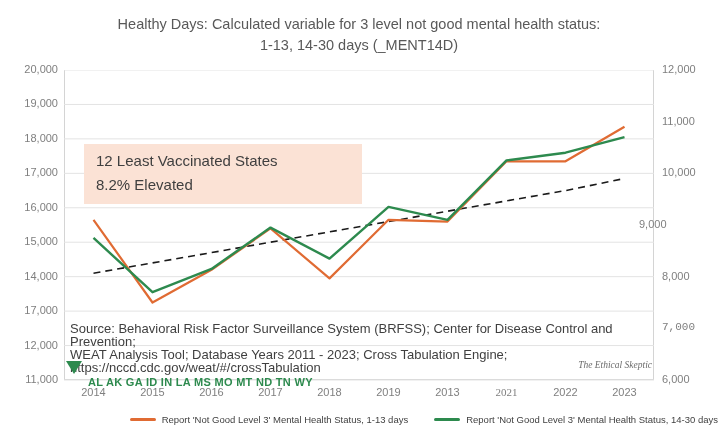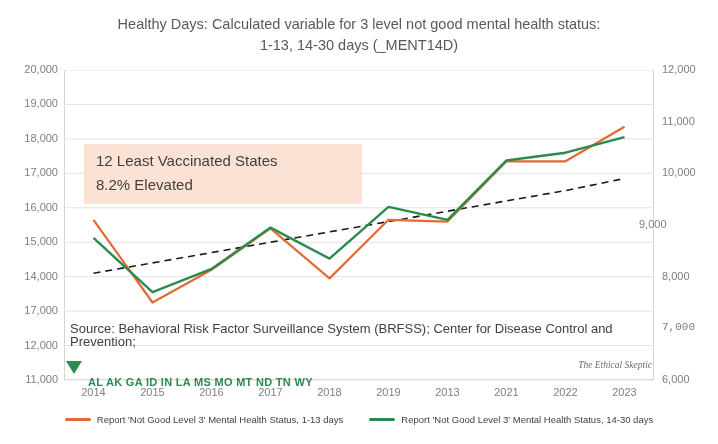--- a/index.html
+++ b/index.html
@@ -59,21 +59,21 @@
   }
   .states-text{font-size:11px;color:#2d8a4e;font-weight:bold;letter-spacing:.3px;margin-top:30px;}
 
   .signature{
     position:absolute;right:66px;top:360px;font-size:9.5px;color:#6b6b6b;
     font-family:"Liberation Serif", serif;font-style:italic;
   }
 
   .legend{
     position:absolute;left:0;top:414px;width:718px;
-    display:flex;justify-content:center;align-items:center;gap:26px;
+    display:flex;justify-content:flex-end;align-items:center;gap:26px;
     font-size:9.5px;color:#3f3f3f;
   }
   .legend .item{display:flex;align-items:center;gap:6px;}
   .legend .swatch{width:26px;height:3px;border-radius:2px;}
 
   svg.series{position:absolute;left:64px;top:70px;}
 </style>
 </head>
 <body>
 
@@ -132,32 +132,33 @@
       <div class="ytick right" style="left: 662px; top: 63px;">12,000</div>
     </div>
   <div id="xticks">
       <div class="xtick" style="left: 70.5px; top: 386px;">2014</div>
       <div class="xtick" style="left: 129.5px; top: 386px;">2015</div>
       <div class="xtick" style="left: 188.5px; top: 386px;">2016</div>
       <div class="xtick" style="left: 247.5px; top: 386px; text-align: center;">2017</div>
       <div class="xtick" style="left: 306.5px; top: 386px;">2018</div>
       <div class="xtick" style="left: 365.5px; top: 386px; text-align: center;">2019</div>
       <div class="xtick" style="left: 424.5px; top: 386px;">2013</div>
-      <div class="xtick" style="left: 483.5px; top: 386px;">2021</div>
+      <div class="xtick" style="left: 483.5px; top: 386px; font-family: Liberation Serif, serif;">2021</div>
       <div class="xtick" style="left: 542.5px; top: 386px;">2022</div>
       <div class="xtick" style="left: 601.5px; top: 386px;">2023</div>
     </div>
 
   <div class="annot-box">
     <div class="l1">12 Least Vaccinated States</div>
     <div class="l2">8.2% Elevated</div>
   </div>
 
   <div class="source">
     <div>Source: Behavioral Risk Factor Surveillance System (BRFSS); Center for Disease Control and Prevention;</div>
+    <div>WEAT Analysis Tool; Database Years 2011 - 2023;  Cross Tabulation Engine; https://nccd.cdc.gov/weat/#/crossTabulation</div>
   </div>
 
   <div class="states-row">
     <div class="tri"></div>
     <div class="states-text">AL AK GA  ID IN LA MS MO MT ND TN WY</div>
   </div>
 
   <div class="signature">The Ethical Skeptic</div>
 
   <div class="legend">

